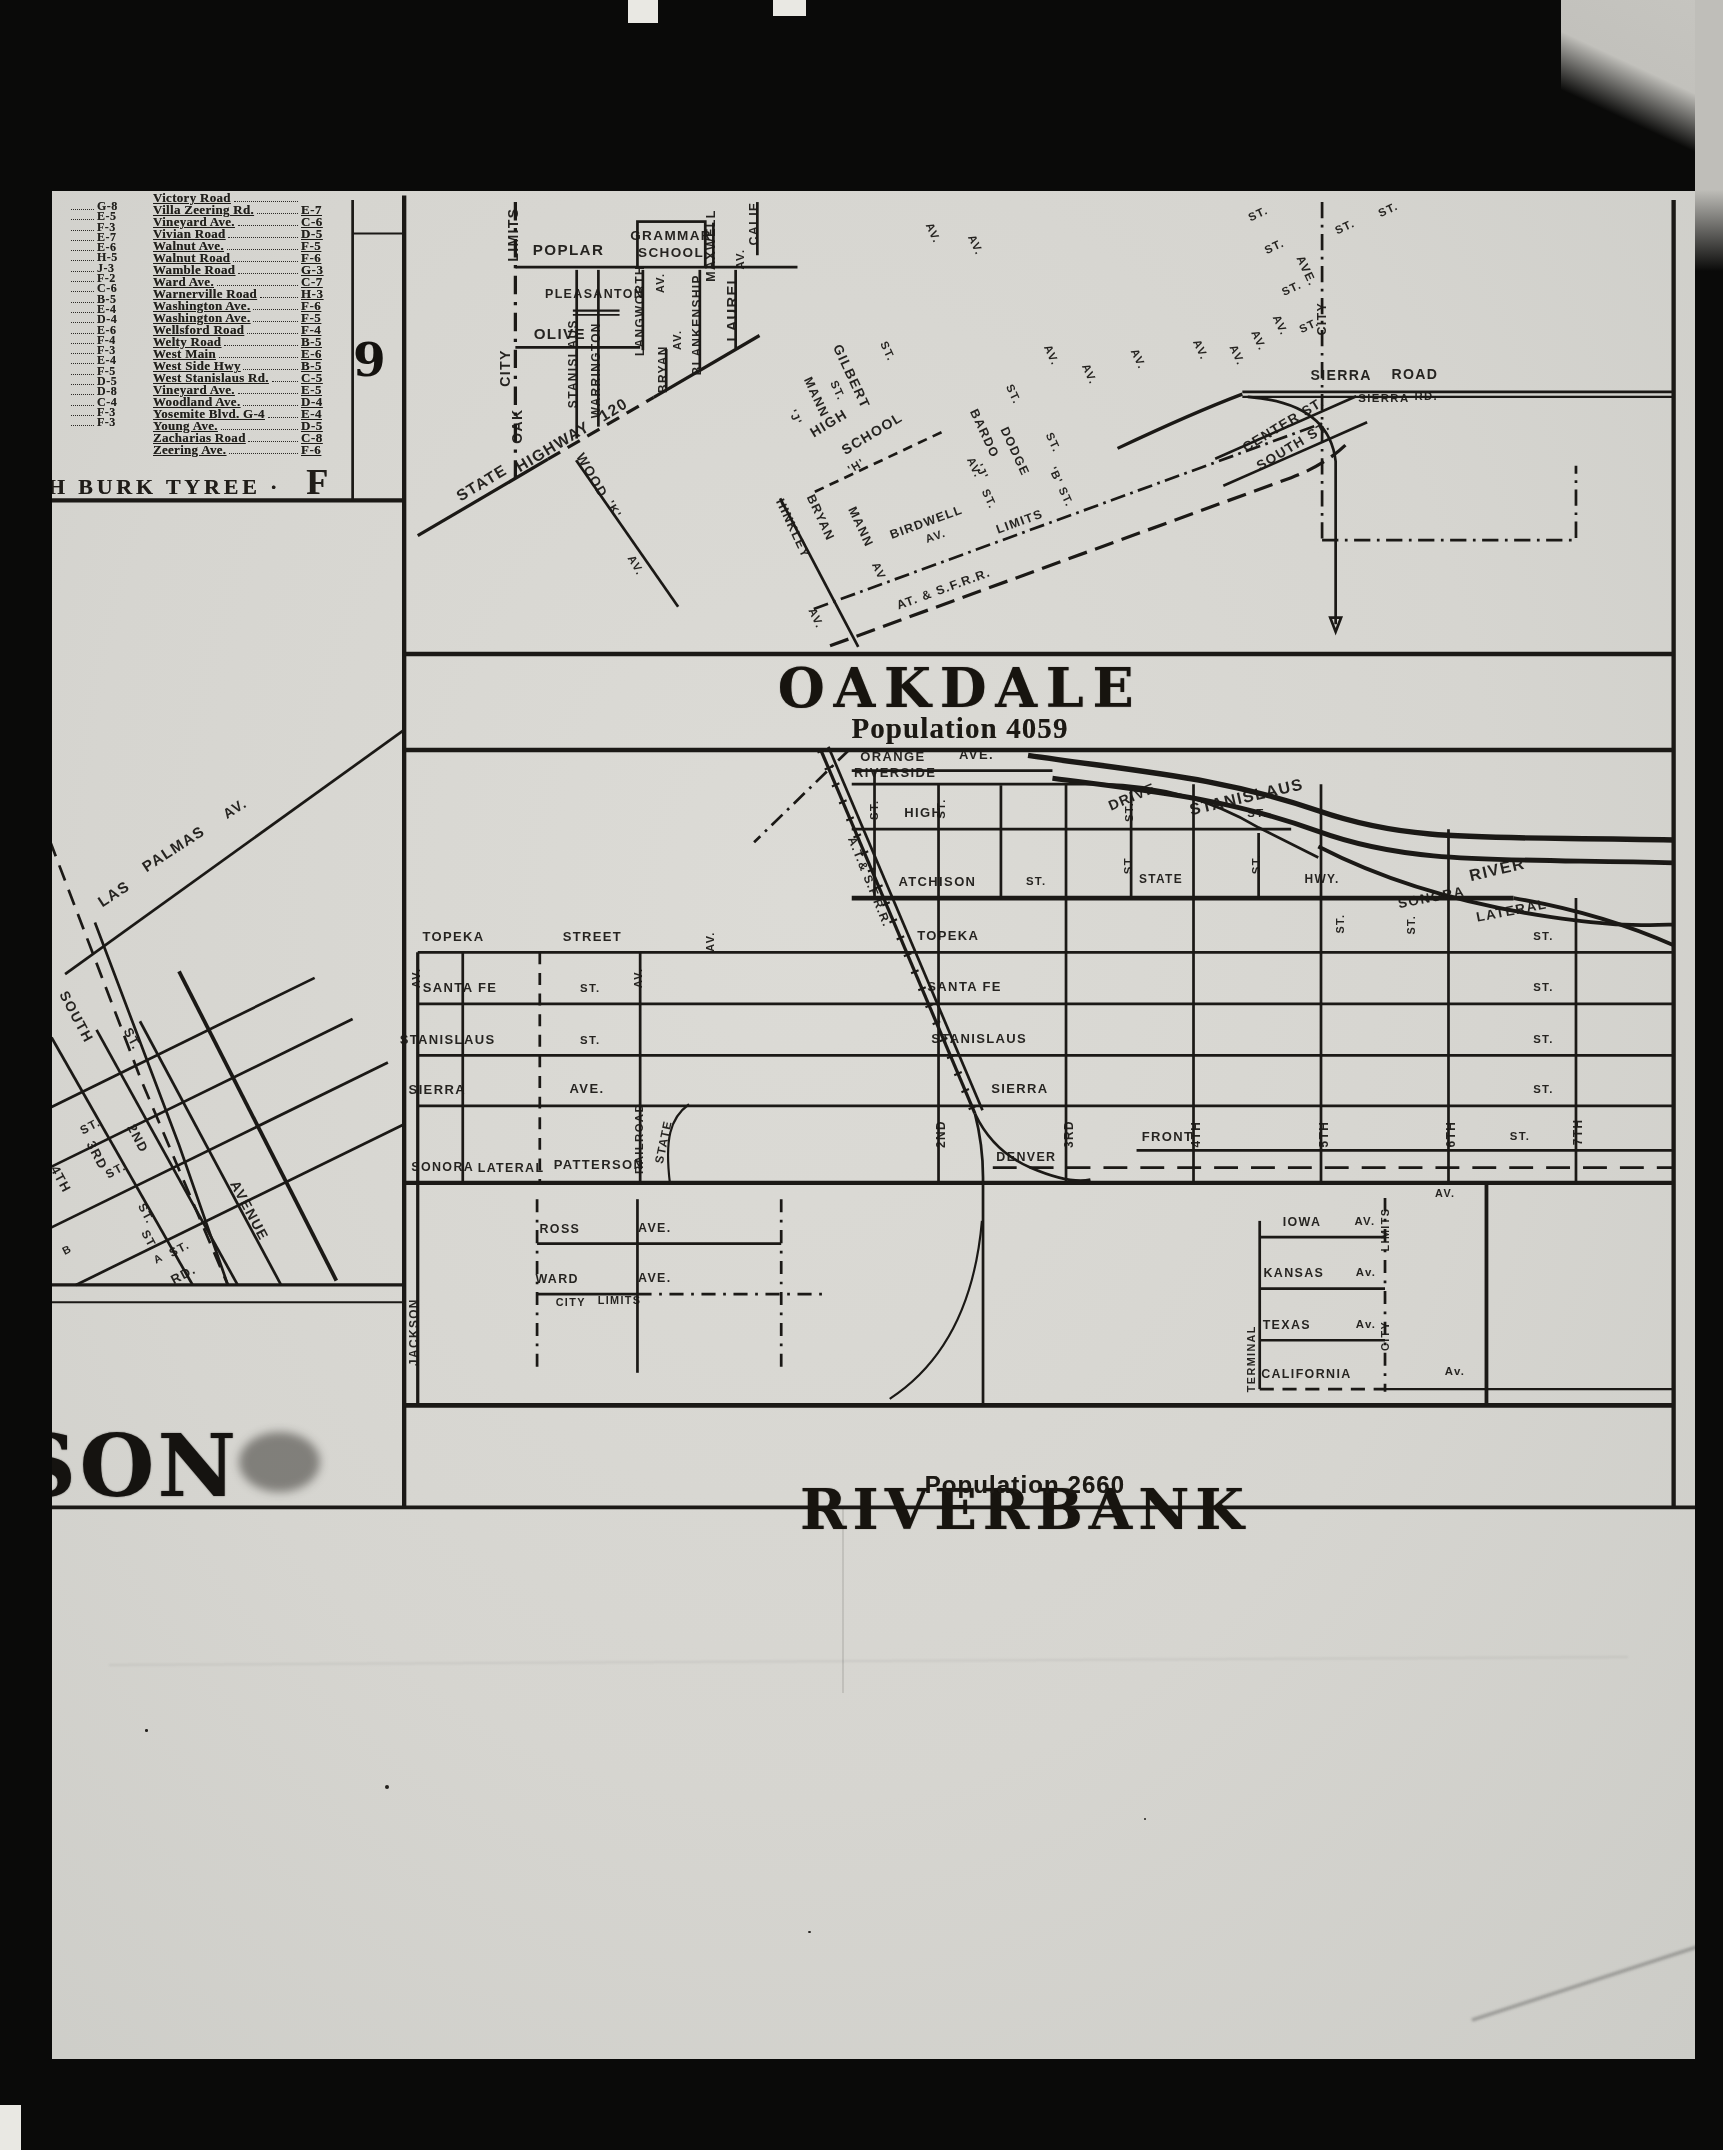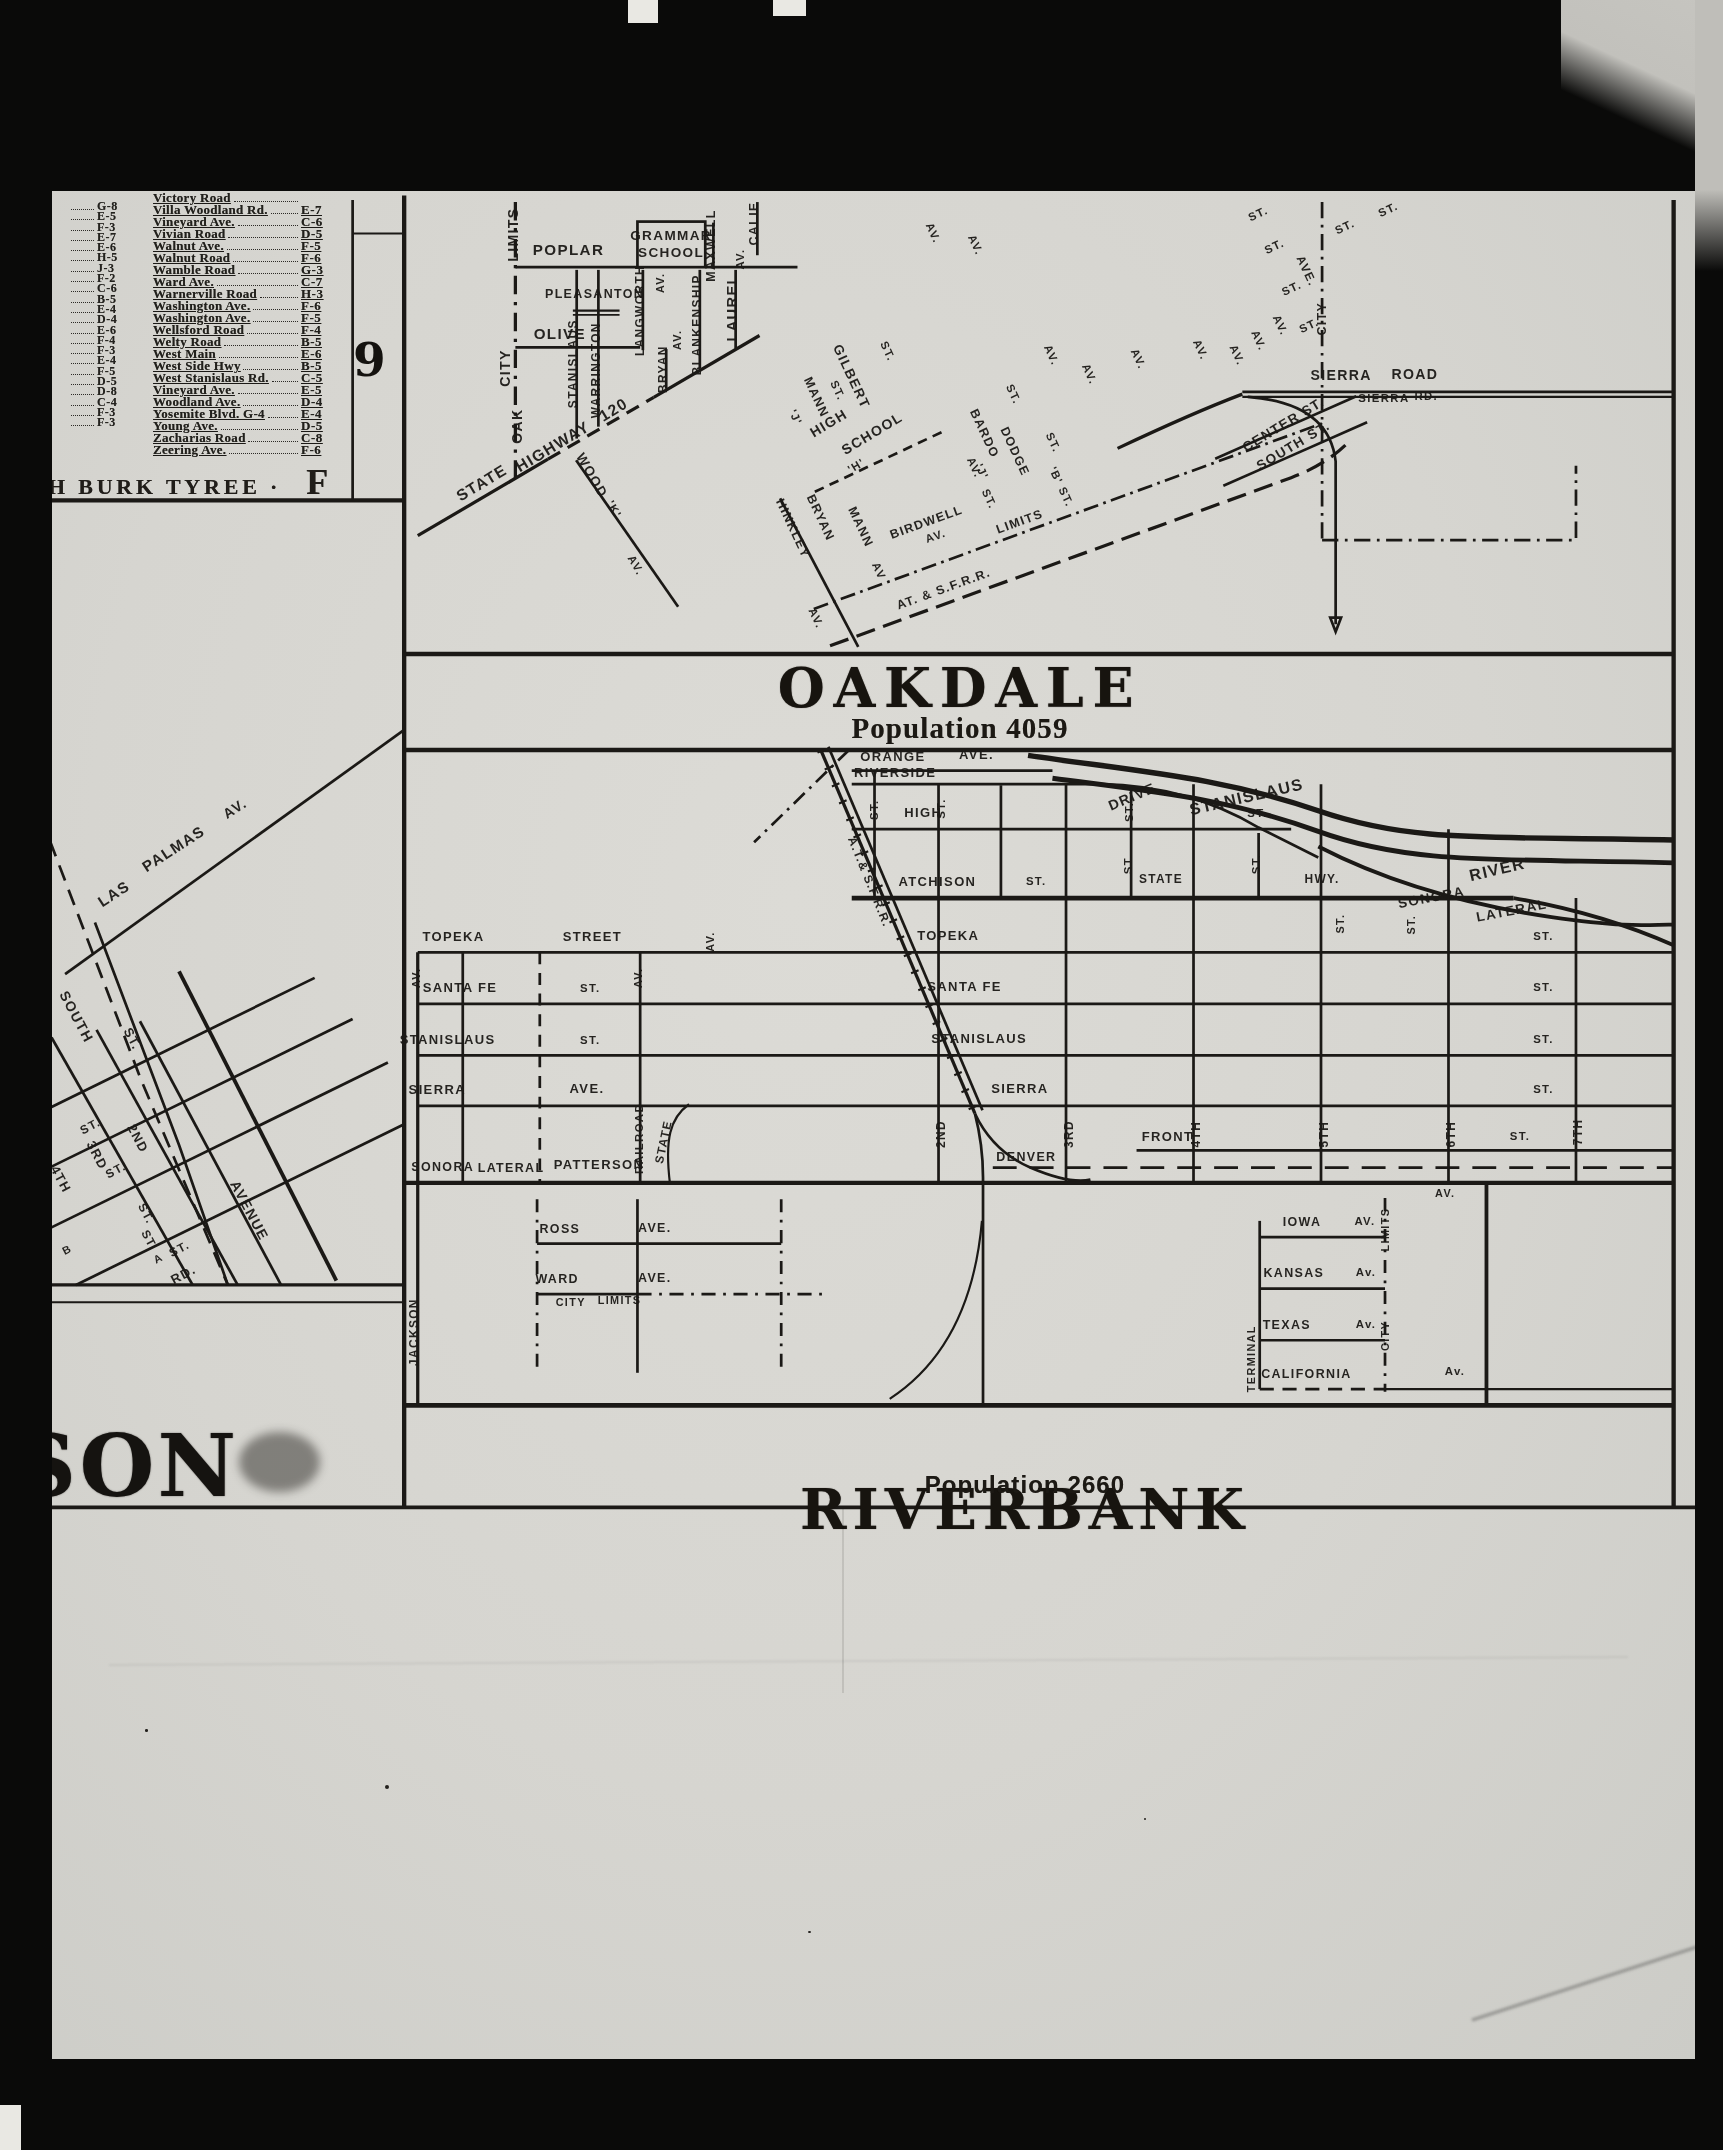--- a/index.html
+++ b/index.html
@@ -477,21 +477,21 @@
         <span class="ccode">F-3</span>
       </div>
     </div>
   <div class="ov" id="index-entries">
       <div class="irow">
         <span class="iname">Victory Road</span>
         <span class="ilead"></span>
         <span class="icode"></span>
       </div>
       <div class="irow">
-        <span class="iname">Villa Woodland Rd.</span>
+        <span class="iname">Villa Zeering Rd.</span>
         <span class="ilead"></span>
         <span class="icode">E-7</span>
       </div>
       <div class="irow">
         <span class="iname">Vineyard Ave.</span>
         <span class="ilead"></span>
         <span class="icode">C-6</span>
       </div>
       <div class="irow">
         <span class="iname">Vivian Road</span>

